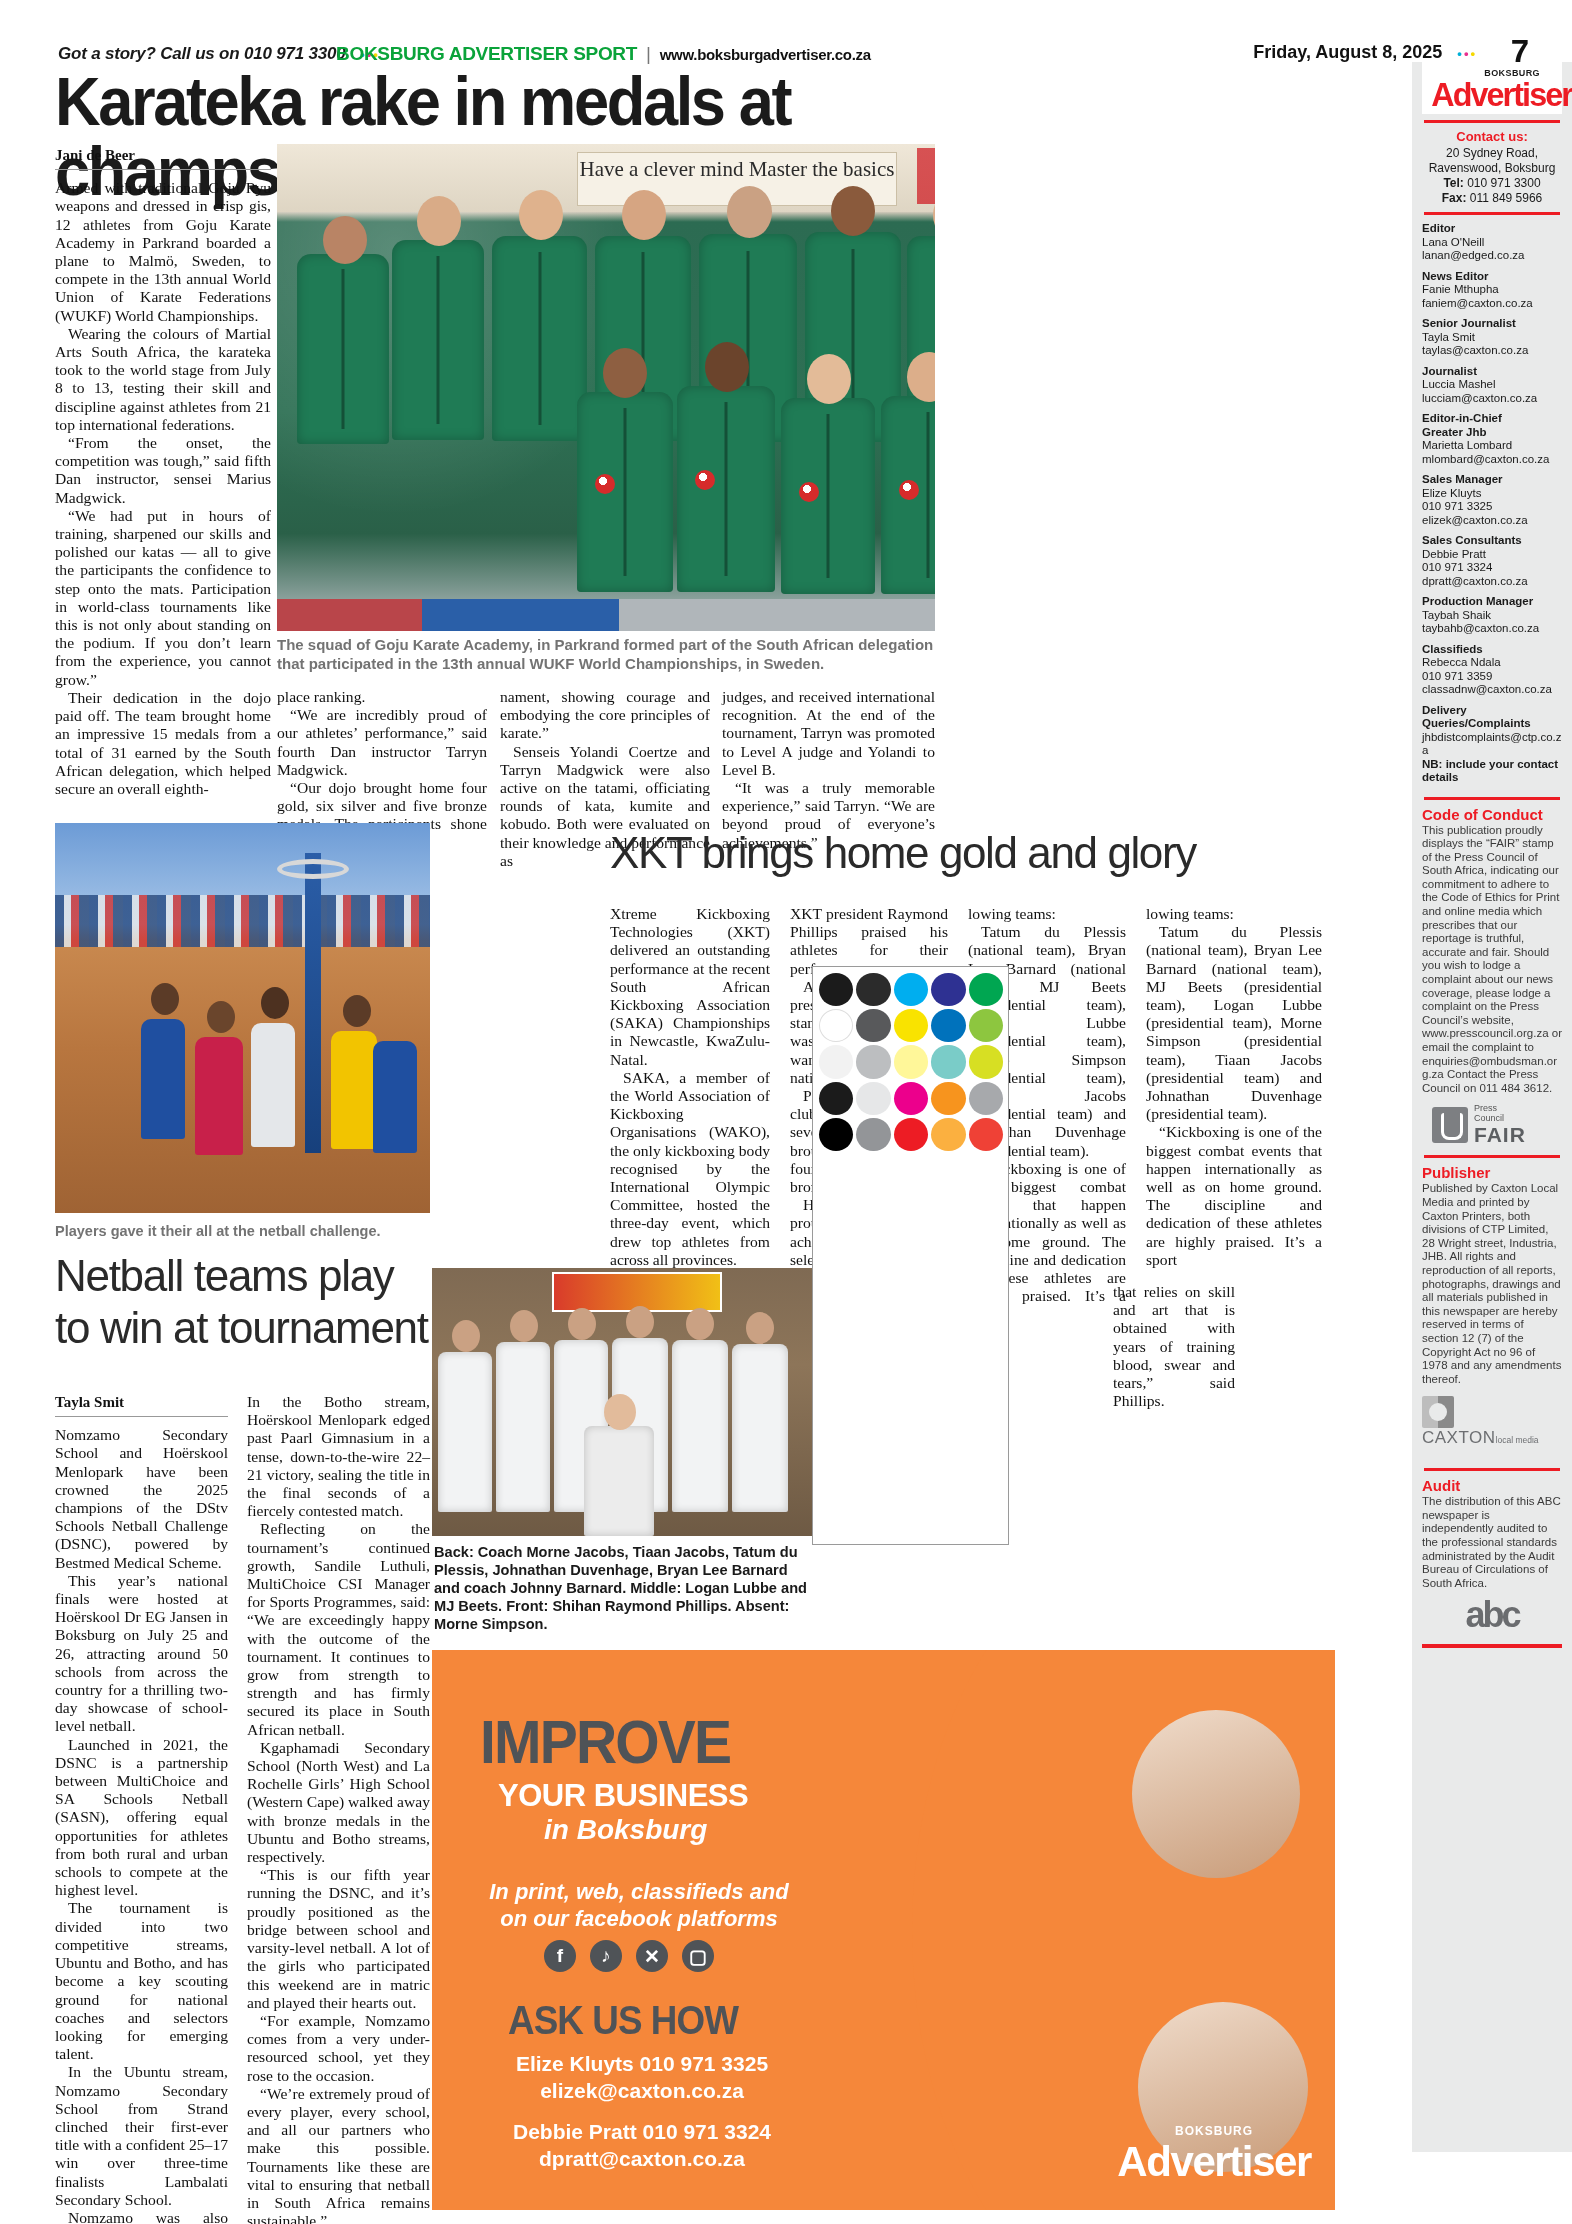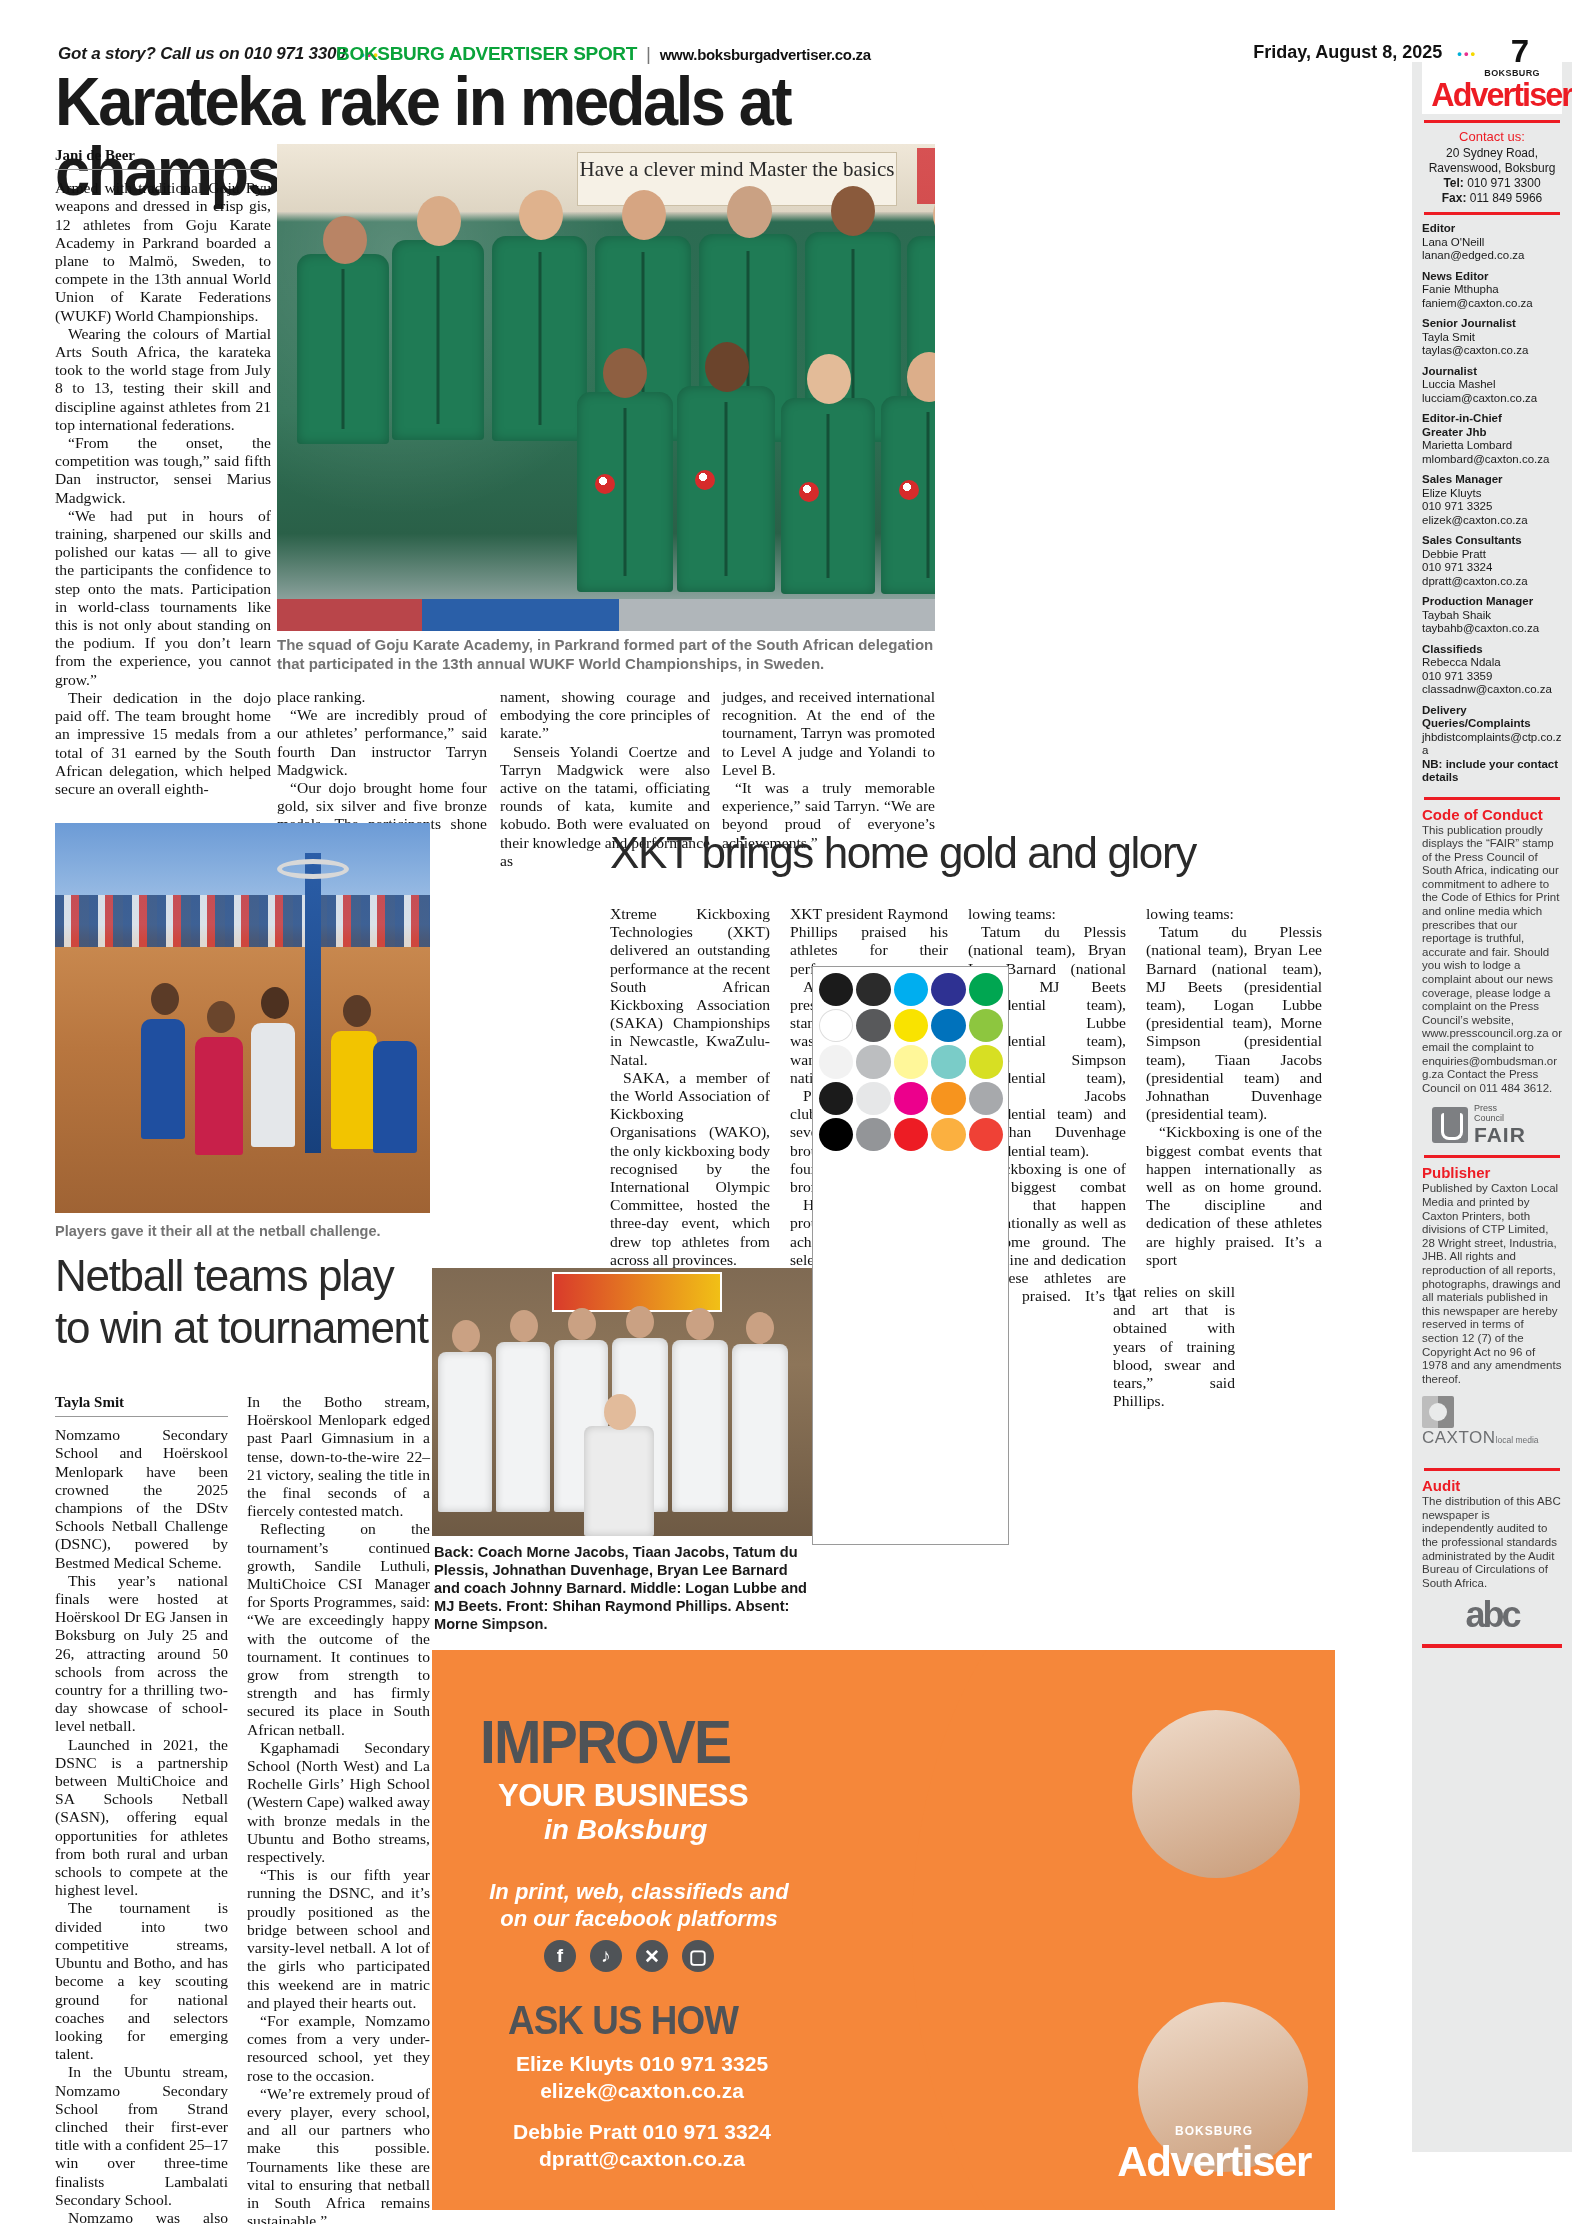--- a/index.html
+++ b/index.html
@@ -297,21 +297,21 @@
     font-family:"Liberation Sans",sans-serif; font-weight:700;
     font-size:9px; color:#1a1a1a; letter-spacing:.4px; text-align:right; margin-right:16px;
   }
   .mast-main{
     font-family:"Liberation Sans",sans-serif; font-weight:700;
     font-size:34px; color:#ed1c24; letter-spacing:-2px; line-height:32px;
     transform:scaleX(0.95);
   }
   .red-rule{ height:3px; background:#ed1c24; margin:6px 2px; }
   .contact-hd{
-    font-family:"Liberation Sans",sans-serif; font-weight:400; font-size:13px;
+    font-family:"Liberation Sans",sans-serif; font-weight:700; font-size:13px;
     color:#ed1c24; text-align:center; margin-bottom:2px;
   }
   .contact-lines{
     font-family:"Liberation Sans",sans-serif; font-size:12px; line-height:15px;
     color:#1a1a1a; text-align:center;
   }
   .contact-lines b{ font-weight:700; }
   .staff{ margin-top:7px; }
   .staff-role{
     font-family:"Liberation Sans",sans-serif; font-weight:700; font-size:11.5px;

